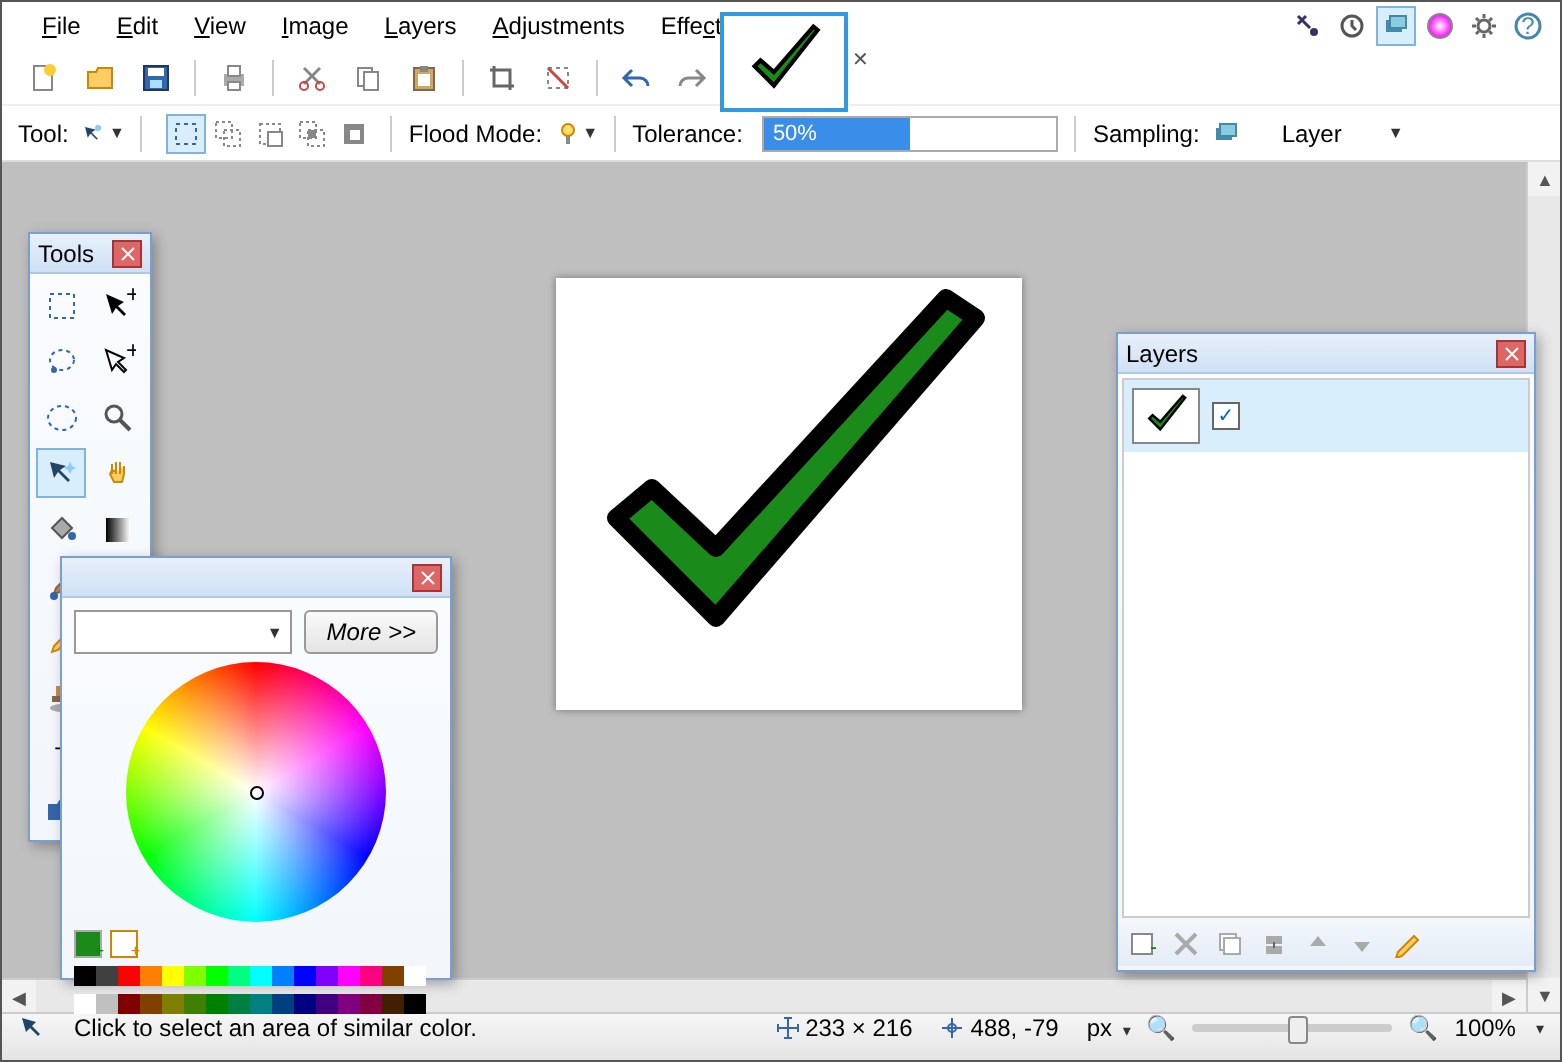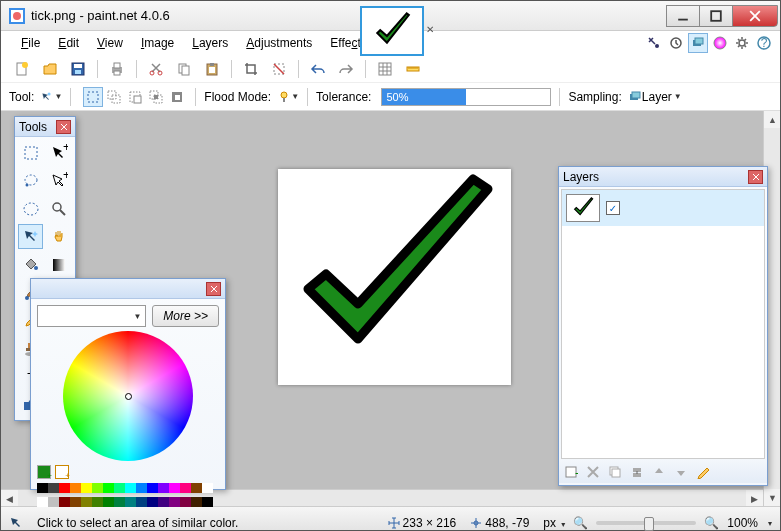--- a/index.html
+++ b/index.html
@@ -30,28 +30,28 @@
   .toolbar1 { height: 28px; display: flex; align-items: center; padding-left: 10px; gap: 6px; border-bottom:1px solid #eee; }
   .tbtn { width: 22px; height: 22px; display:flex;align-items:center;justify-content:center; }
   .tsep { width:1px; height:18px; background:#ccc; margin:0 2px; }
 
   .toolbar2 { height: 28px; display: flex; align-items: center; padding-left: 8px; gap: 6px; border-bottom:1px solid #ddd; white-space:nowrap; }
   .tool-label { font-size:12px; }
   .dropdown-arrow { font-size:8px; color:#333; margin-left:2px; }
   .select-mode { display:flex; gap:1px; margin-left:4px;}
   .select-mode .sm { width:20px;height:20px; border:1px solid transparent; display:flex;align-items:center;justify-content:center;}
   .select-mode .sm.active { border-color:#7fb3e0; background:#d8eefd; }
-  .tol-box { display:flex; align-items:center; border:1px solid #aaa; height:18px; width:170px; margin-left:4px; background:#fff;}
+  .tol-box { display:flex; align-items:center; border:1px solid #aaa; height:18px; width:148px; margin-left:4px; background:#fff;}
   .tol-fill { background:#3a8de8; color:#fff; padding:0 4px; font-size:11px; height:100%; display:flex;align-items:center; width:50%; }
 
   .canvas-area { flex:1; background:#bfbfbf; position:relative; overflow:hidden; }
   .canvas { position:absolute; left:277px; top:58px; width:233px; height:216px; background:#fff; box-shadow:0 0 4px rgba(0,0,0,0.4);}
   .canvas svg { width:100%; height:100%; }
 
-  .statusbar { height: 24px; background:linear-gradient(to bottom,#f6f6f6,#e4e4e4); border-top:1px solid #ccc; display:flex; align-items:flex-end; padding:0 8px; font-size:12px; gap:14px;}
+  .statusbar { height: 24px; background:linear-gradient(to bottom,#f6f6f6,#e4e4e4); border-top:1px solid #ccc; display:flex; align-items:flex-start; padding:0 8px; font-size:12px; gap:14px;}
   .statusbar .flex { flex:1; }
   .statusbar .sitem { display:flex; align-items:center; gap:3px; }
 
   .panel { position:absolute; background:linear-gradient(to bottom,#fafcfe,#f2f6fb); border:1px solid #7a9ecf; box-shadow:2px 2px 6px rgba(0,0,0,0.3); }
   .panel-title { height:20px; background:linear-gradient(to bottom,#e8f0fb,#cfe0f5); border-bottom:1px solid #b0c7e6; display:flex; align-items:center; padding:0 4px; font-size:12px;}
   .panel-title .pt-text { flex:1; }
   .panel-title .pt-close { width:15px;height:14px; background:#d66; border:1px solid #a33; display:flex;align-items:center;justify-content:center;}
   .panel-title .pt-close svg{width:8px;height:8px;}
 
   .tools-panel { left:14px; top:116px; width:62px; }
@@ -87,46 +87,20 @@
   .zoom-slider { width:100px; height:4px; background:#ccc; position:relative; border-radius:2px;}
   .zoom-slider::after{content:"";position:absolute;left:48px;top:-4px;width:8px;height:12px;background:#eee;border:1px solid #888;border-radius:2px;}
   .scrollbar-v { position:absolute; right:0; top:0; bottom:0; width:17px; background:#e8e8e8; border-left:1px solid #ccc;}
   .scrollbar-h { position:absolute; left:0; right:17px; bottom:0; height:17px; background:#e8e8e8; border-top:1px solid #ccc;}
   .scrollbar-v .sbtn,.scrollbar-h .sbtn{position:absolute;width:17px;height:17px;background:#f2f2f2;display:flex;align-items:center;justify-content:center;font-size:9px;color:#555;}
 </style>
 </head>
 <body>
 
 <div class="window">
-  <div class="titlebar">
-    <svg class="titlebar-icon" viewBox="0 0 16 16">
-        <rect width="16" height="16" fill="#3a8de8"></rect>
-        <rect x="2" y="2" width="12" height="12" fill="#fff"></rect>
-        <circle cx="8" cy="8" r="4" fill="#e66"></circle>
-      </svg>
-    <span class="titlebar-text">tick.png - paint.net 4.0.6</span>
-    <div class="win-buttons">
-      <div class="win-btn">
-          <svg viewBox="0 0 10 10">
-            <line x1="1" y1="8" x2="9" y2="8" stroke="#333" stroke-width="1.5"></line>
-          </svg>
-        </div>
-      <div class="win-btn">
-          <svg viewBox="0 0 10 10">
-            <rect x="1" y="1" width="8" height="8" fill="none" stroke="#333" stroke-width="1.5"></rect>
-          </svg>
-        </div>
-      <div class="win-btn close">
-          <svg viewBox="0 0 10 10">
-            <line x1="1" y1="1" x2="9" y2="9" stroke="#fff" stroke-width="1.5"></line>
-            <line x1="9" y1="1" x2="1" y2="9" stroke="#fff" stroke-width="1.5"></line>
-          </svg>
-        </div>
-    </div>
-  </div>
 
   <div class="menubar">
     <div class="menu-item"><u>F</u><span></span>ile</div>
     <div class="menu-item"><u>E</u>dit</div>
     <div class="menu-item"><u>V</u>iew</div>
     <div class="menu-item"><u>I</u>mage</div>
     <div class="menu-item"><u>L</u>ayers</div>
     <div class="menu-item"><u>A</u>djustments</div>
     <div class="menu-item">Effe<u>c</u>ts</div>
     <div class="menubar-right">
@@ -321,21 +295,21 @@
         </svg>
         <span class="dropdown-arrow">▼</span>
       </div>
     <div class="tsep"></div>
     <span class="tool-label">Tolerance:</span>
     <div class="tol-box">
         <div class="tol-fill">50%</div>
       </div>
     <div class="tsep"></div>
     <span class="tool-label">Sampling:</span>
-    <div class="tbtn" style="width:auto;gap:0;">
+    <div class="tbtn" style="width:auto;gap:21px;">
         <svg width="14" height="14">
           <rect x="2" y="4" width="8" height="6" fill="#48a"></rect>
           <rect x="4" y="2" width="8" height="6" fill="#8cd" stroke="#48a"></rect>
         </svg>
         <span>Layer</span>
         <span class="dropdown-arrow">▼</span>
       </div>
   </div>
 
   <div class="canvas-area">

